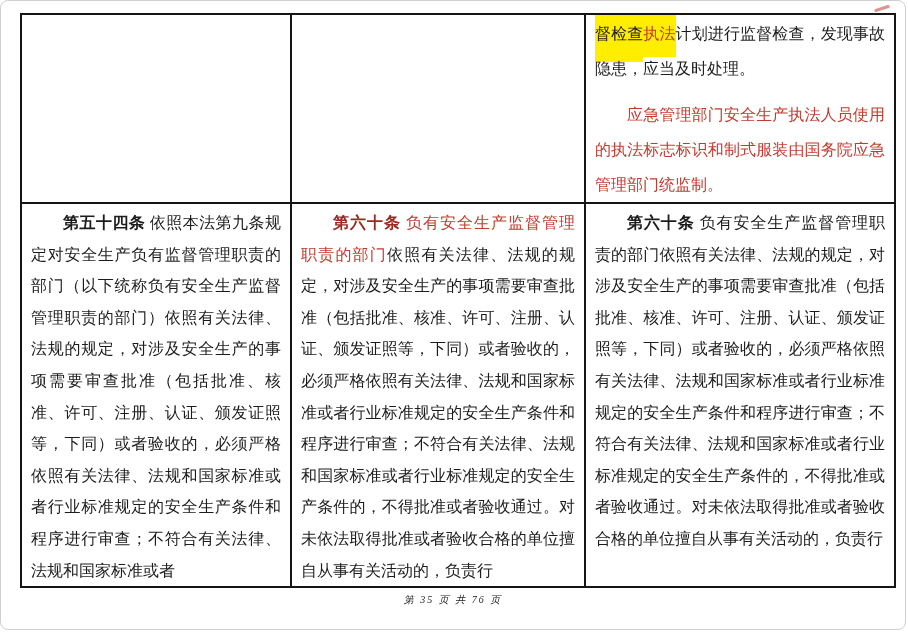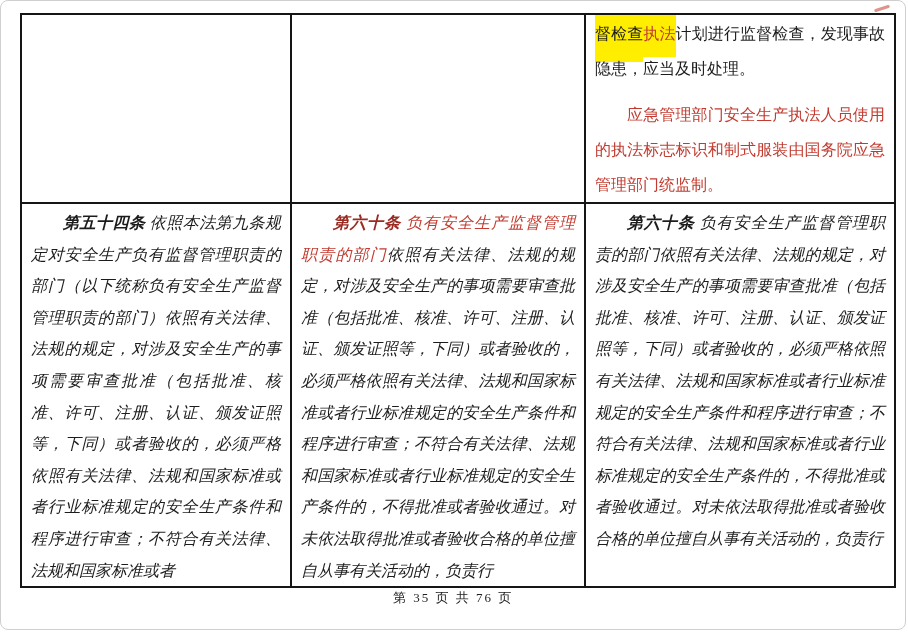--- a/index.html
+++ b/index.html
@@ -39,38 +39,39 @@
     vertical-align: top;
     font-size: 16px;
     text-align: justify;
     text-justify: inter-character;
     overflow: hidden;
   }
   col.c1 { width: 270px; }
   col.c2 { width: 294px; }
   col.c3 { width: 310px; }
   tr.row1 td { height: 177px; line-height: 35px; padding: 1px 9px 0 9px; }
-  tr.row2 td { height: 354px; line-height: 31.6px; padding: 3px 9px 0 9px; font-style: italic; }
+  tr.row2 td { height: 354px; line-height: 31.6px; padding: 3px 9px 0 9px; }
   p.para { margin: 0; }
   p.para.indent { text-indent: 2em; }
   p.para.gap { margin-top: 11px; font-family: Liberation Serif, serif; }
   .run { color: var(--text, #1c1c1c); }
   .run-b { color: var(--text, #1c1c1c); font-weight: bold; font-family: "Liberation Sans", "DejaVu Sans", sans-serif; }
   .run-r { color: var(--red, #c23b30); }
   .run-rb { color: var(--dark-red, #9b2b22); font-weight: bold; font-family: "Liberation Sans", "DejaVu Sans", sans-serif; }
   .run-hl { color: var(--text, #1c1c1c); background: var(--highlight, #ffee00); padding: 20px 0; }
   .run-hlr { color: var(--red, #c23b30); background: var(--highlight, #ffee00); padding: 15px 0; }
   .footer {
     position: absolute;
     left: 0; bottom: 22px;
     width: 100%;
     text-align: center;
-    font-size: 13px;
+    font-size: 10px;
     letter-spacing: 2px;
     color: #222222;
+    font-style: italic;
   }
 </style>
 </head>
 <body>
 
 <div class="page">
 
   <div class="corner-mark"></div>
 
   <table class="law-table">

